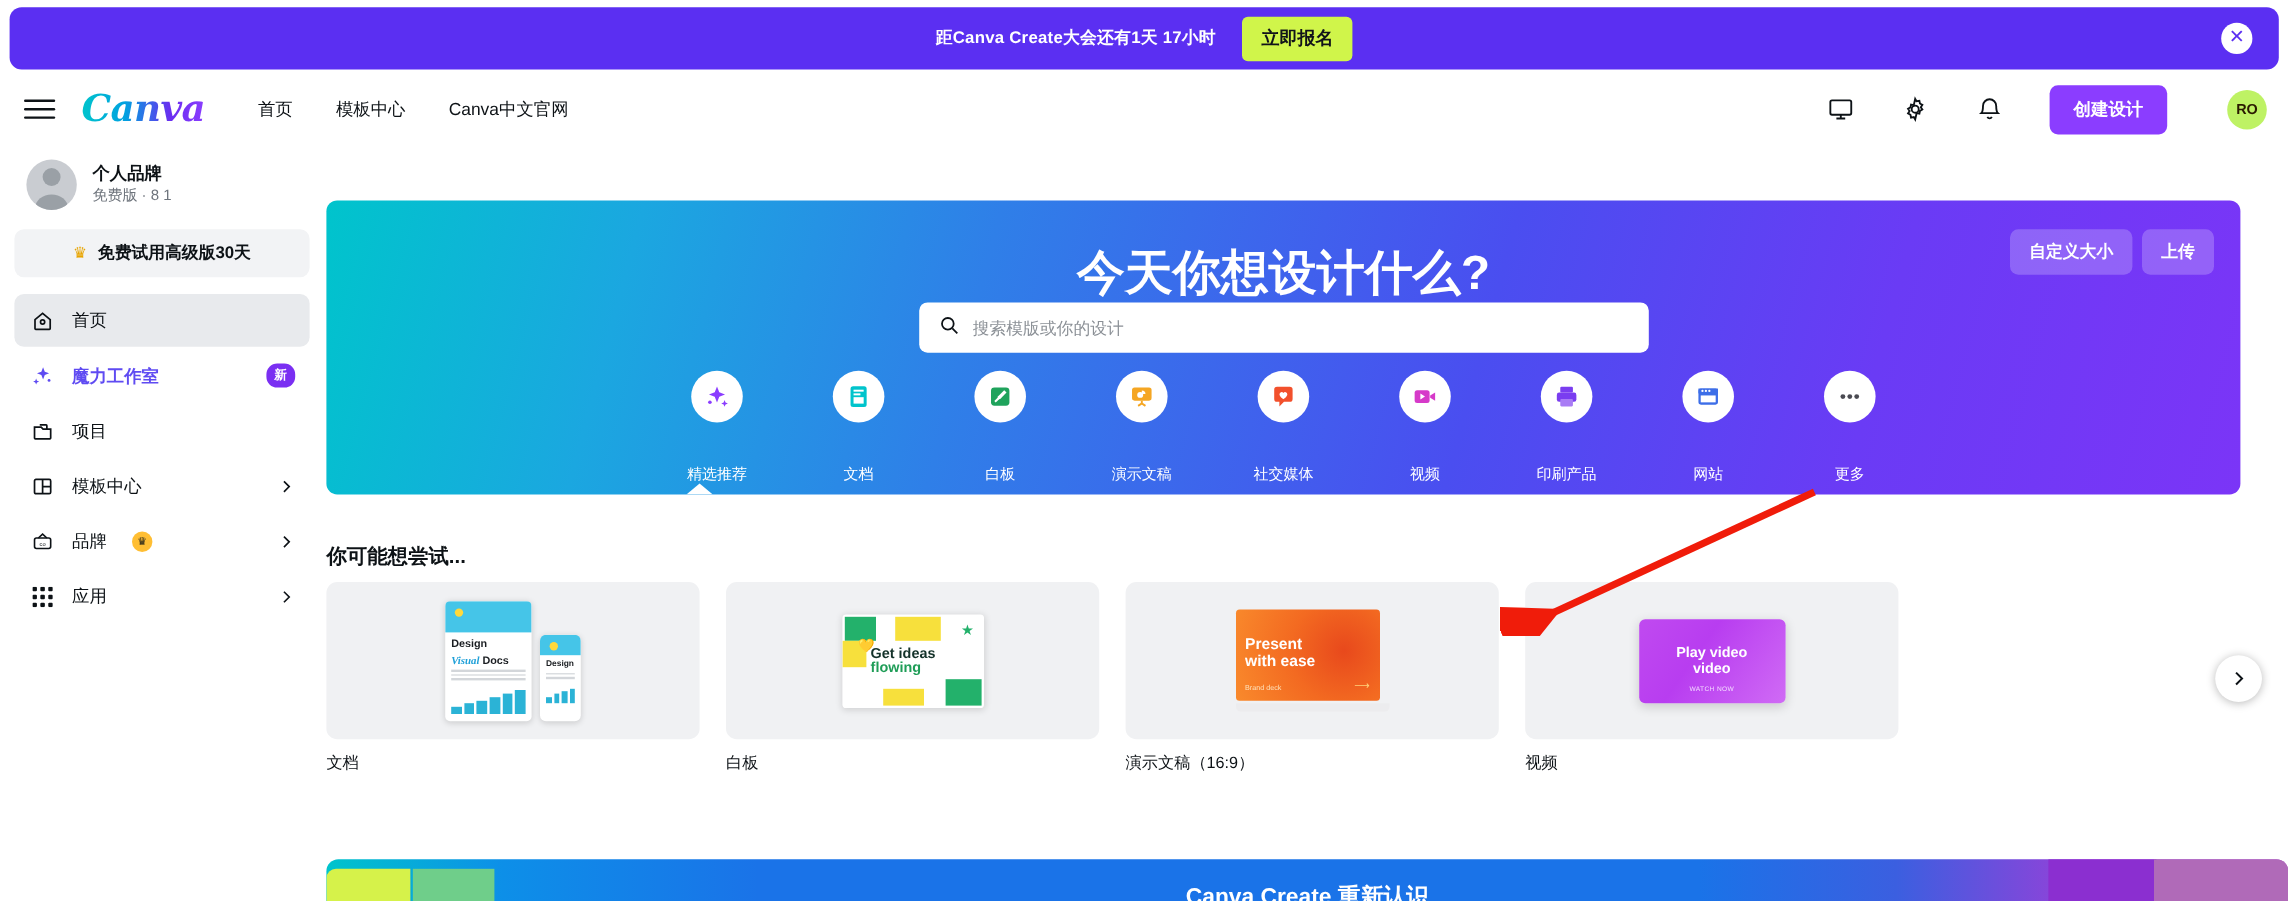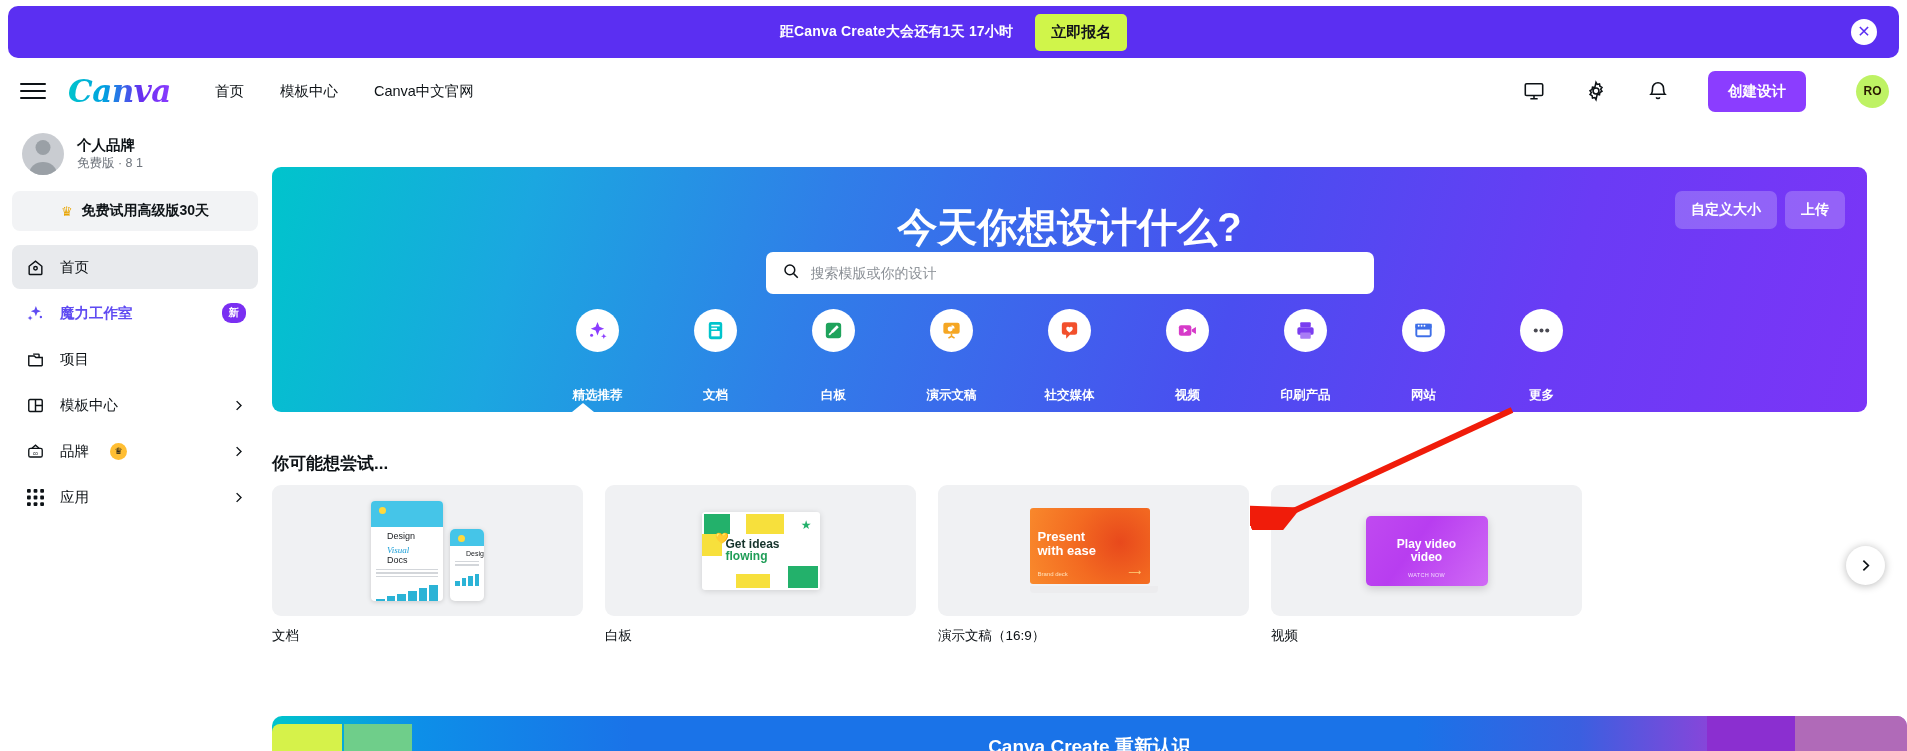--- a/index.html
+++ b/index.html
@@ -165,21 +165,21 @@
 
   .cats {
     position: absolute; bottom: 8px; left: 0; width: 100%;
     display: flex; justify-content: center; gap: 50px;
   }
   .cat { width: 68px; display: flex; flex-direction: column; align-items: center; gap: 7px; cursor: pointer; }
   .cat-circle {
     width: 43px; height: 43px; border-radius: 50%; background: #fff;
     display: flex; align-items: center; justify-content: center;
   }
-  .cat-label { font-size: 12.5px; color: #fff; font-weight: 700; white-space: nowrap; margin-top: 28px; }
+  .cat-label { font-size: 12.5px; color: #fff; font-weight: 400; white-space: nowrap; margin-top: 28px; }
   .cat-notch {
     position: absolute; bottom: 0; left: 50%; transform: translateX(-50%);
     width: 0; height: 0; border-left: 11px solid transparent;
     border-right: 11px solid transparent; border-bottom: 9px solid #fff;
   }
 
   
   .sec-title {
     position: absolute; top: 452px; left: 272px;
     font-size: 17px; font-weight: 700;
@@ -220,21 +220,21 @@
   .laptop-side { position: absolute; left: 0; top: 8px; width: 13px; bottom: 0; background: #22252b; }
   .laptop-canvas { position: absolute; left: 32px; top: 18px; width: 48px; height: 44px; background: #fff; border: 1px solid #eceef0;}
   .laptop-base { width: 124px; height: 8px; background: #e3e5e8; border-radius: 0 0 5px 5px; margin-top: 2px; }
   .cursor-hand { position: absolute; right: 22px; bottom: 20px; font-size: 17px; }
 
   .doc-pair { display: flex; align-items: flex-end; gap: 7px; }
   .doc-a { width: 72px; height: 100px; background: #fff; border-radius: 4px; box-shadow: 0 1px 5px rgba(0,0,0,.16); overflow: hidden; }
   .doc-b { width: 34px; height: 72px; background: #fff; border-radius: 5px; box-shadow: 0 1px 5px rgba(0,0,0,.16); overflow: hidden; }
   .doc-head { height: 26px; background: #45c5e8; position: relative; }
   .doc-head::after { content:""; position:absolute; left:8px; top:6px; width:7px; height:7px; border-radius:50%; background:#ffd93b; }
-  .doc-title { font-size: 9px; font-weight: 400; padding: 4px 16px 0; line-height: 1.15; color:#1a1d21; }
+  .doc-title { font-size: 9px; font-weight: 700; padding: 4px 5px 0; line-height: 1.15; color:#1a1d21; }
   .doc-title em { color: #1fa0d8; font-family: "Liberation Serif", serif; }
   .doc-lines { padding: 3px 5px; }
   .doc-lines i { display:block; height:1.5px; background:#d3d6da; margin-bottom:2px; }
   .doc-chart { display:flex; align-items:flex-end; gap:2px; padding:3px 5px; height:26px; }
   .doc-chart i { flex:1; background:#2bb3d6; }
 
   .wb { width: 118px; height: 78px; background:#fff; border-radius:3px; position:relative; overflow:hidden; box-shadow:0 1px 6px rgba(0,0,0,.14); }
   .wb-txt { position:absolute; left:24px; top:26px; font-size:12px; font-weight:700; color:#14322a; line-height:1.05; }
   .wb-txt span { color:#1f9d57; display:block; }
   .wb-g1 { position:absolute; left:2px; top:2px; width:26px; height:20px; background:#23b16b; }

